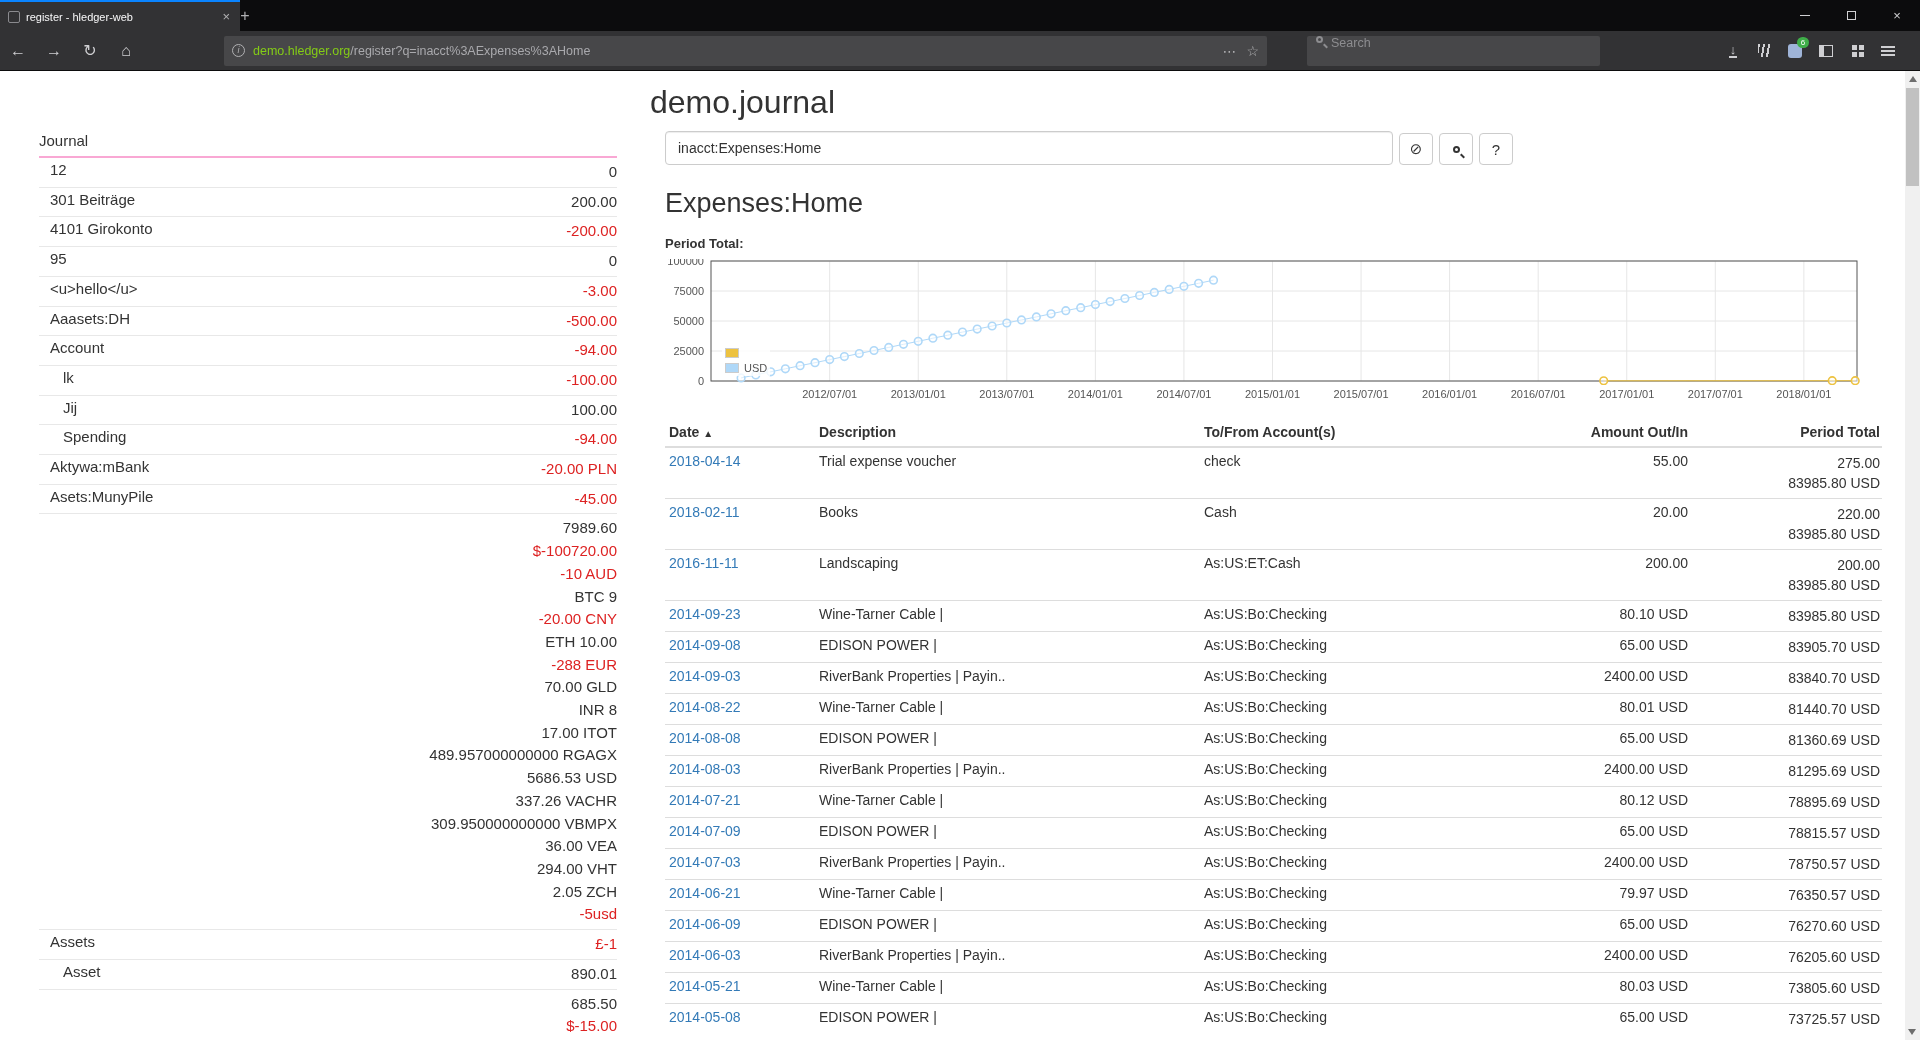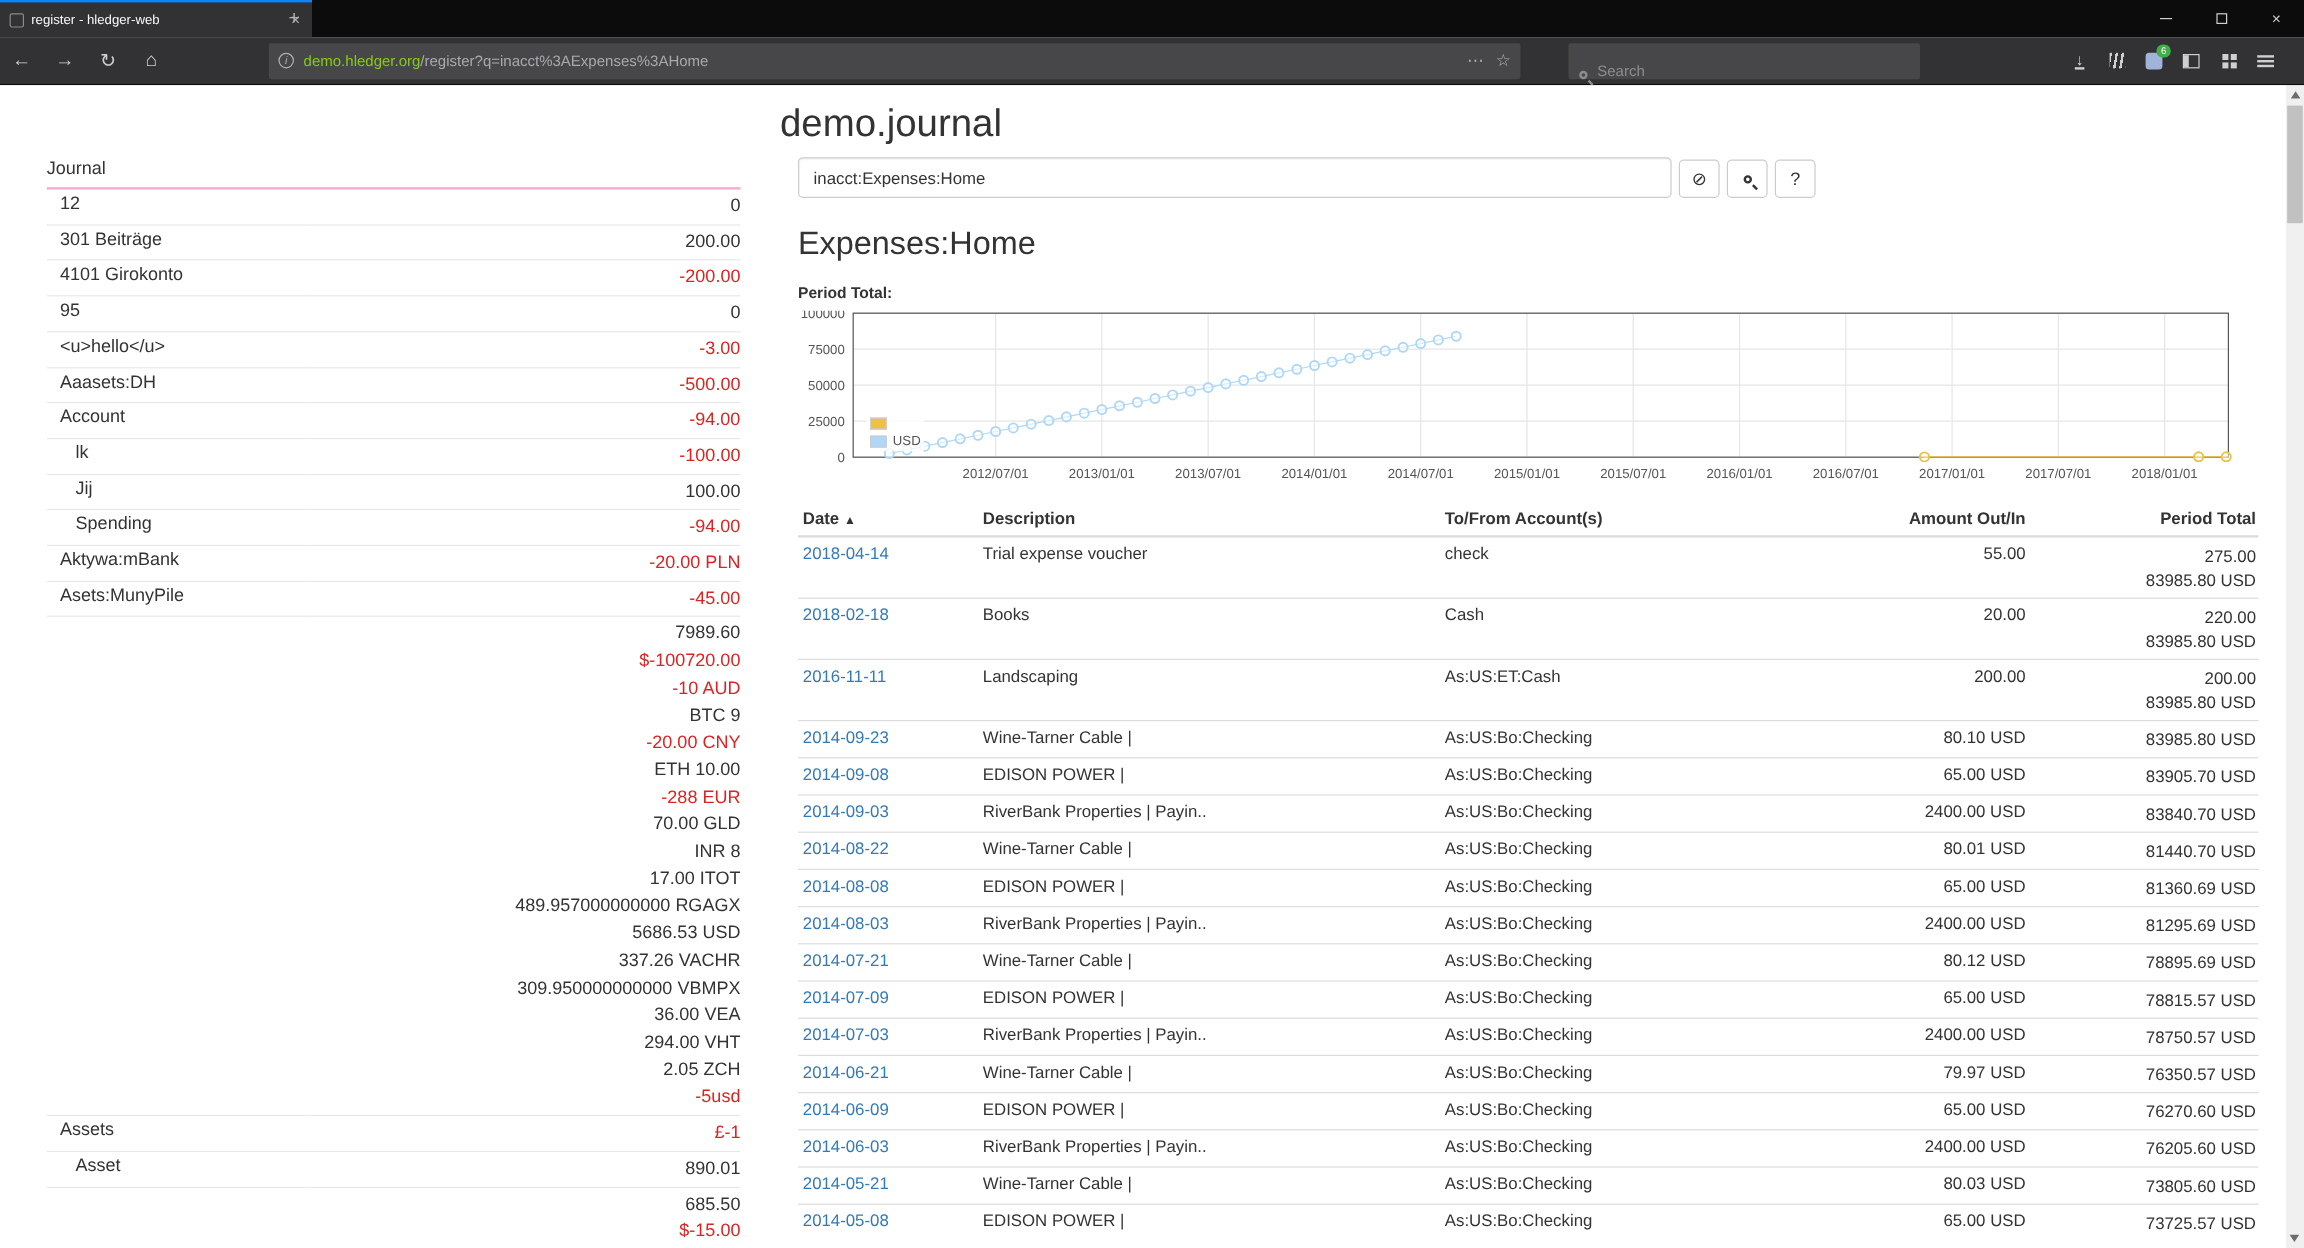--- a/index.html
+++ b/index.html
@@ -1,21 +1,21 @@
 <!DOCTYPE html>
 <html><head>
 <meta charset="utf-8">
 <style>
   * { margin:0; padding:0; box-sizing:border-box; }
   html,body { width:1920px; height:1040px; overflow:hidden; background:#fff;
     font-family:"Liberation Sans","DejaVu Sans",sans-serif; }
 
   
   .tabbar { position:absolute; left:0; top:0; width:1920px; height:31px; background:#0c0c0d; }
-  .tab { position:absolute; left:0; top:0; width:260px; height:31px; background:#323234;
+  .tab { position:absolute; left:0; top:0; width:240px; height:31px; background:#323234;
     border-top:2px solid #0a84ff; display:flex; align-items:center; padding:0 6px; }
   .favicon { width:12px; height:12px; border:1px solid #8a8a8e; border-radius:2px; margin:0 6px 0 2px; flex:none; }
   .tab-title { font-size:11px; color:#f9f9fa; flex:1; white-space:nowrap; overflow:hidden; }
   .tab-close { color:#b1b1b3; font-size:13px; padding:0 4px; cursor:default; }
   .newtab { position:absolute; left:232px; top:4px; width:26px; height:24px; color:#b1b1b3;
     font-size:16px; text-align:center; line-height:24px; }
   .win-controls { position:absolute; right:0; top:0; height:31px; display:flex; }
   .winbtn { width:46px; height:31px; display:flex; align-items:center; justify-content:center;
     color:#d0d0d2; font-size:13px; }
   .min-bar { width:10px; height:1px; background:#d0d0d2; }
@@ -28,21 +28,21 @@
   .urlbar { margin-left:80px; width:1043px; height:30px; background:#474749; border-radius:2px;
     display:flex; align-items:center; padding:0 8px; flex:none; }
   .info-icon { width:13px; height:13px; border:1px solid #b1b1b3; border-radius:50%; color:#b1b1b3;
     font-size:9px; line-height:11px; text-align:center; font-style:italic; flex:none; margin-right:8px; }
   .url-text { font-size:12.5px; white-space:nowrap; overflow:hidden; flex:1; }
   .url-domain { color:#84cc16; }
   .url-path { color:#a9a9ad; }
   .url-actions { color:#b1b1b3; font-size:14px; margin-left:8px; flex:none; }
   .star { color:#b1b1b3; font-size:14px; margin-left:10px; flex:none; }
   .searchbar { margin-left:40px; width:293px; height:30px; background:#474749; border-radius:2px;
-    display:flex; align-items:flex-end; padding:0 9px; flex:none; }
+    display:flex; align-items:flex-start; padding:0 9px; flex:none; }
   .mag { width:7px; height:7px; border:2px solid #8d8d90; border-radius:50%; position:relative; flex:none; }
   .mag::after { content:""; position:absolute; width:5px; height:2px; background:#8d8d90;
     transform:rotate(45deg); left:5px; top:7px; }
   .mag-dark { border-color:#333; }
   .mag-dark::after { background:#333; }
   .search-ph { color:#8d8d90; font-size:12.5px; margin-left:8px; }
   .toolicons { display:flex; margin-left:119px; }
   .toolbtn { width:28px; height:34px; margin-right:3px; display:flex; align-items:center;
     justify-content:center; color:#cfcfd2; font-size:14px; position:relative; flex:none; }
   .dl-wrap { border-bottom:2px solid #cfcfd2; padding:0 1px 0; line-height:12px; font-size:13px; }
@@ -422,21 +422,21 @@
             <td><a class="date-link">2018-04-14</a></td>
             <td>Trial expense voucher</td>
             <td>check</td>
             <td class="num">55.00</td>
             <td class="num">
               <div>275.00</div>
               <div>83985.80 USD</div>
             </td>
           </tr>
           <tr>
-            <td><a class="date-link">2018-02-18</a></td>
+            <td><a class="date-link">2018-02-11</a></td>
             <td>Books</td>
             <td>Cash</td>
             <td class="num">20.00</td>
             <td class="num">
               <div>220.00</div>
               <div>83985.80 USD</div>
             </td>
           </tr>
           <tr>
             <td><a class="date-link">2016-11-11</a></td>

